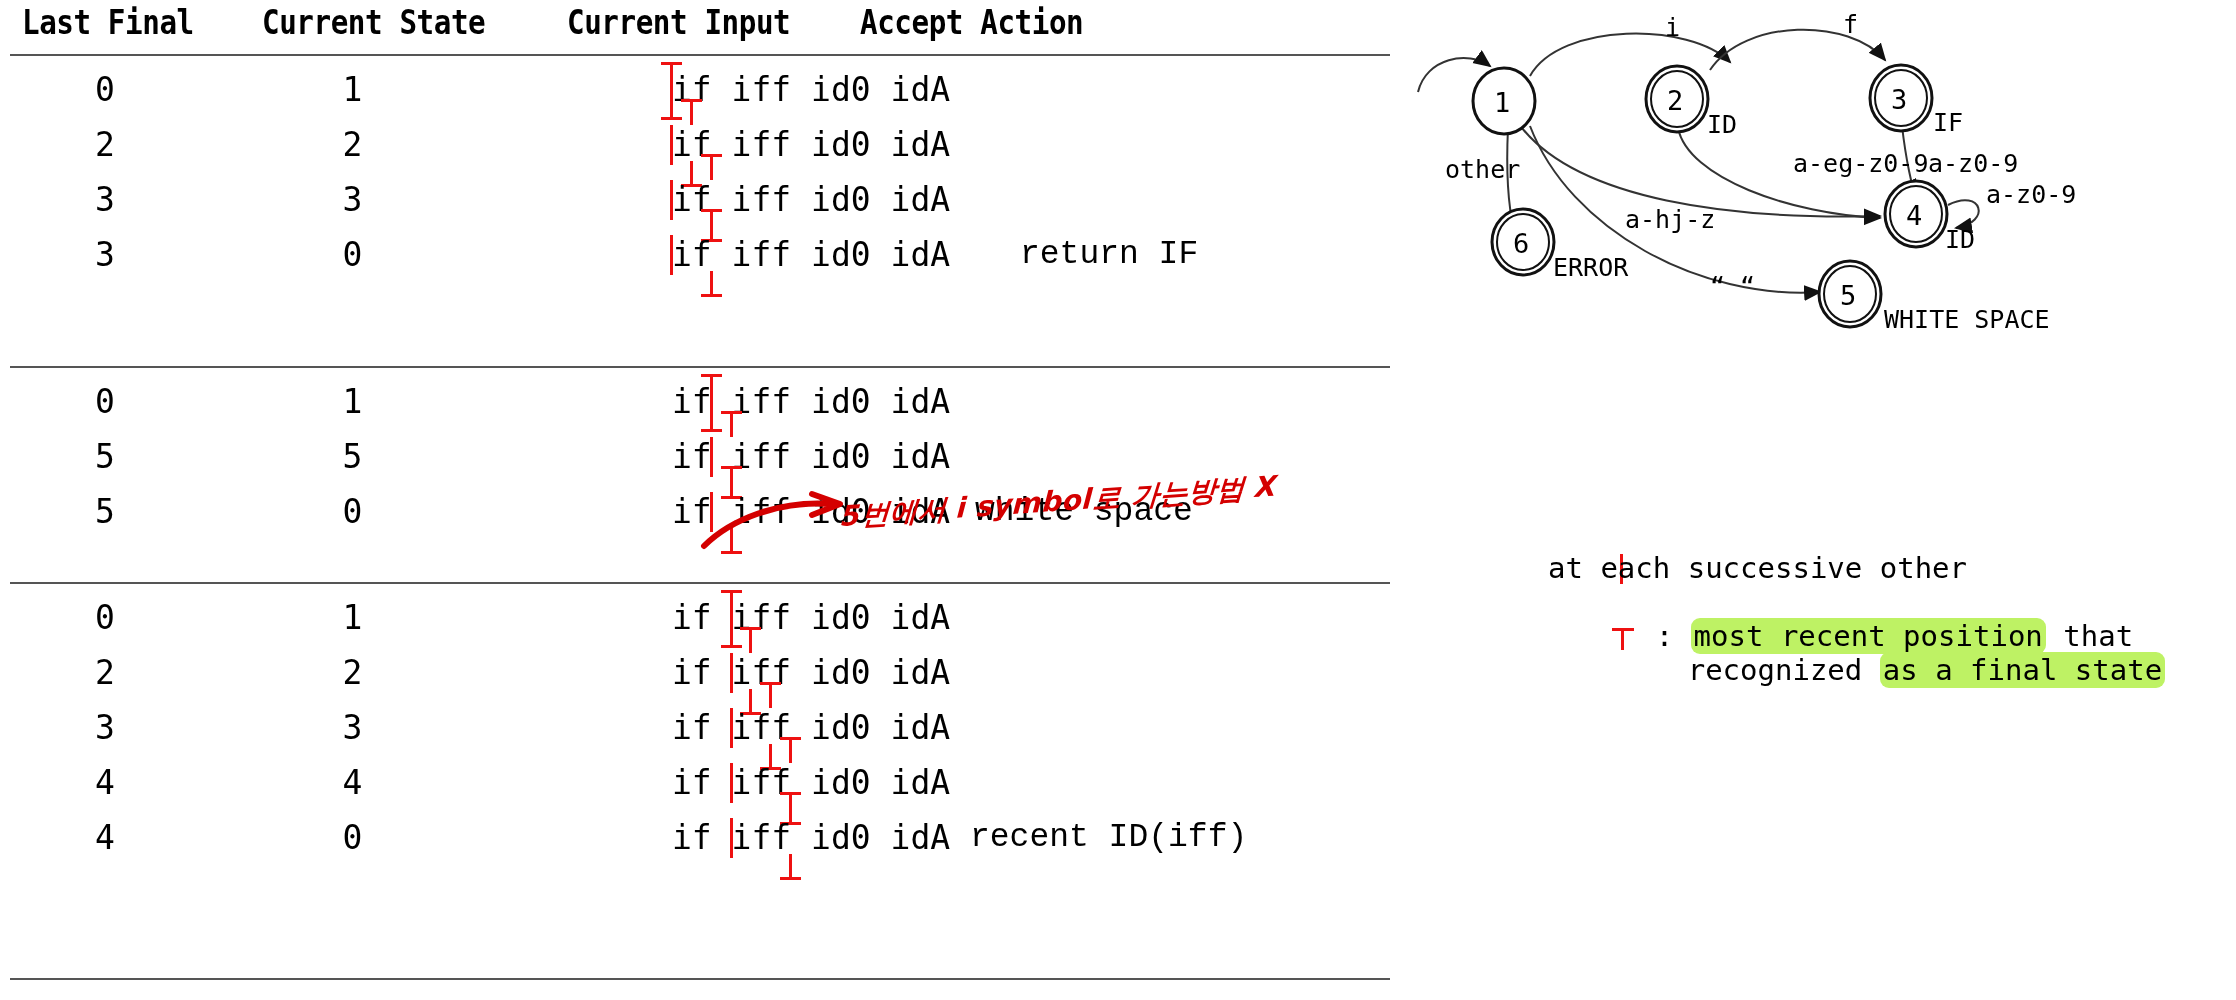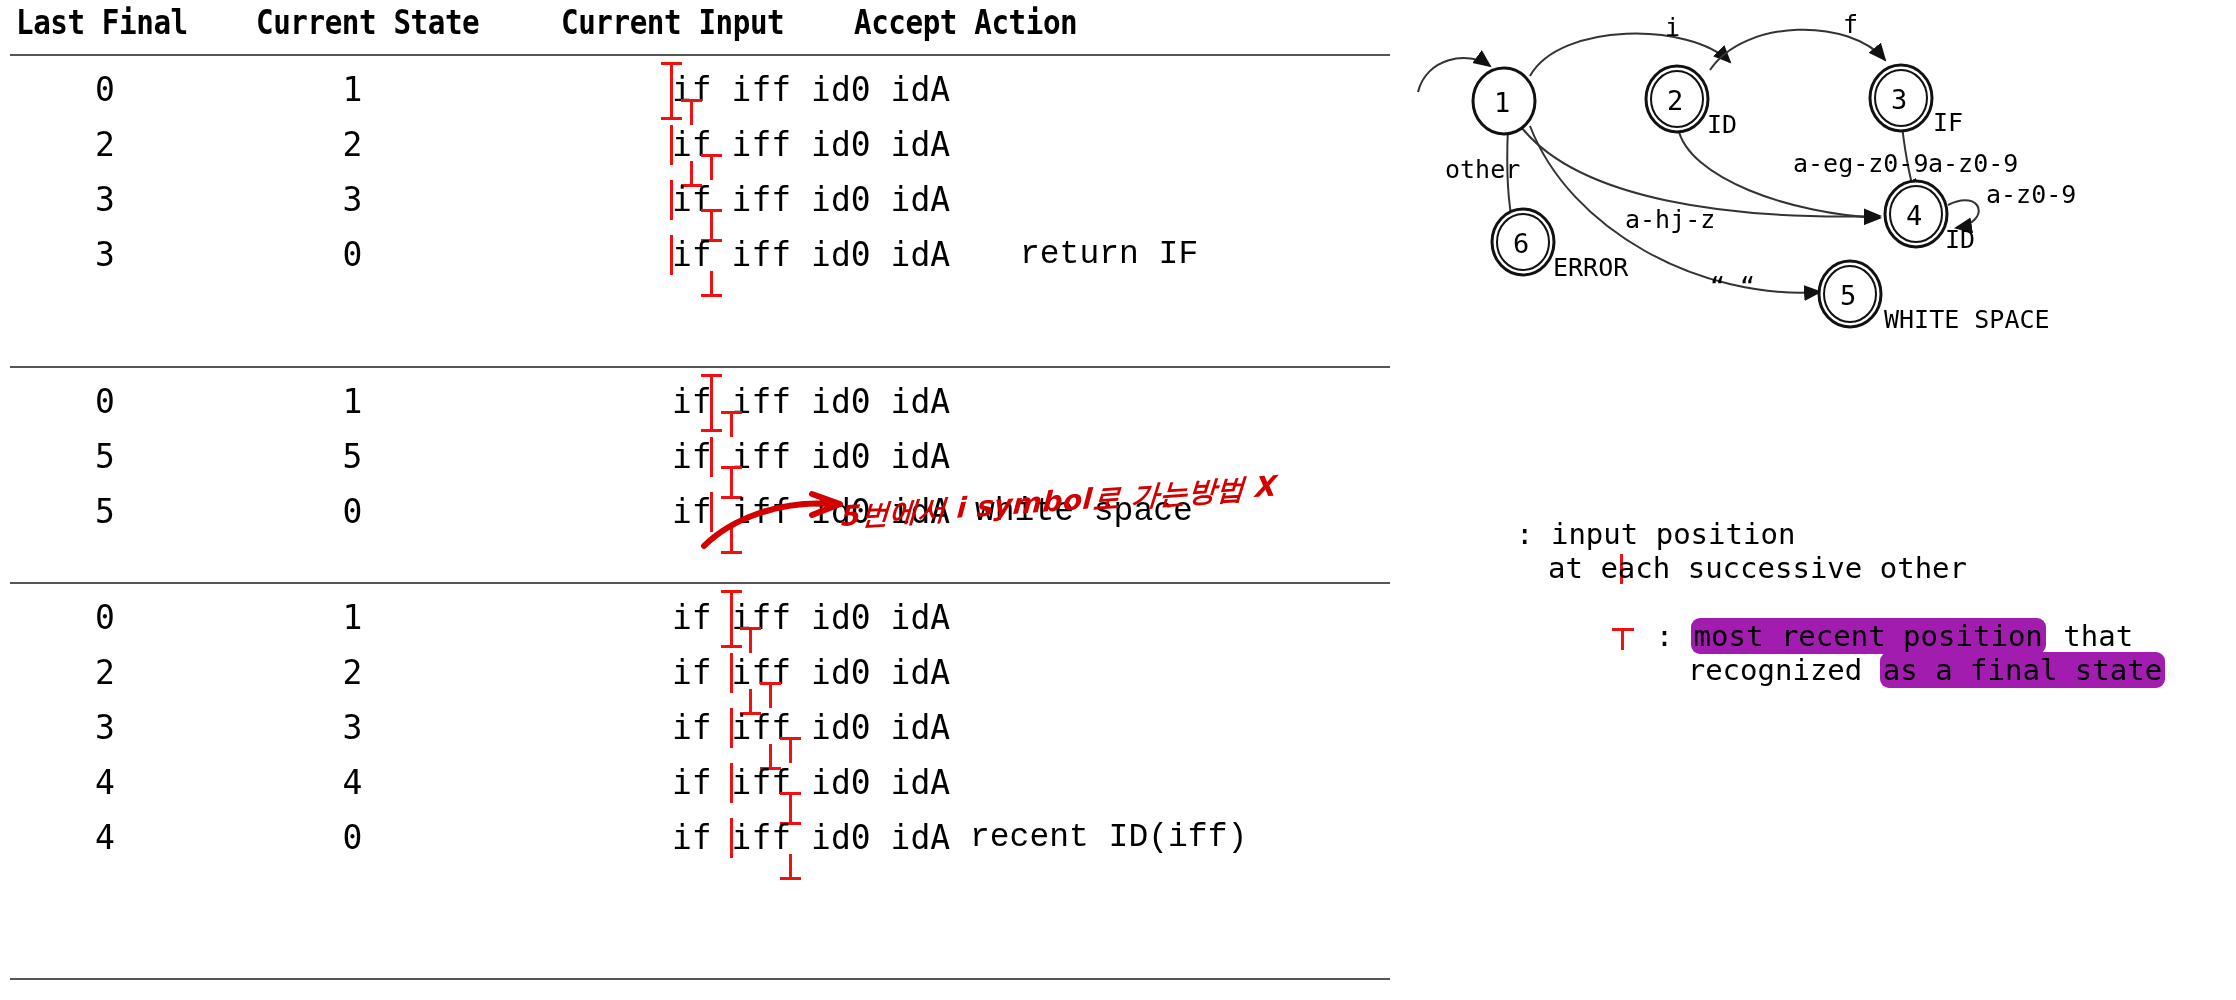--- a/index.html
+++ b/index.html
@@ -11,21 +11,21 @@
     overflow: hidden;
   }
   #root { position: relative; width: 2236px; height: 1000px; }
 
   
   #trace-table {
     position: absolute; left: 0; top: 0;
     width: 1400px; height: 1000px;
   }
   .thead {
-    position: absolute; left: 6px; top: 2px; width: 1400px; height: 54px;
+    position: absolute; left: 12px; top: 2px; width: 1400px; height: 54px;
     font-family: "DejaVu Sans Mono", monospace;
     font-weight: bold;
     font-size: 34px;
     letter-spacing: -0.5px;
   }
   .th {
     position: absolute;
     white-space: pre;
     color: #000;
     transform: scaleX(0.86);
@@ -127,21 +127,21 @@
     font-family: "DejaVu Sans Mono", monospace;
     font-size: 29px;
     color: #000;
   }
   .lg-row { position: relative; height: 34px; white-space: pre; }
   .lg-sym {
     position: absolute; left: 0; top: 0; width: 34px; height: 34px;
   }
   .lg-txt { position: absolute; left: 46px; top: -1px; white-space: pre; }
   .lg-cont { position: absolute; left: 78px; top: -1px; white-space: pre; }
-  .hl { background: #a21caf; border-radius: 9px; padding: 1px 3px; }
+  .hl { background: #bef264; border-radius: 9px; padding: 1px 3px; }
 </style>
 </head>
 <body>
 
 <div id="root">
 
   <div id="trace-table">
 
     <div class="thead">
       <div class="th th-lastfinal">Last Final</div>
@@ -263,21 +263,20 @@
   </div>
 
   <div id="legend">
 
     <div class="lg-row">
       <span class="lg-sym">
         <svg width="30" height="34">
             <rect x="10" y="2" width="3" height="30" fill="#ee1111"></rect>
           </svg>
       </span>
-      <span class="lg-txt">: input position</span>
     </div>
     <div class="lg-row">
       <span class="lg-cont">at each successive other</span>
     </div>
 
     <div class="lg-row">
       <span class="lg-sym">
         <svg width="30" height="34">
           <rect x="2" y="8" width="22" height="3" fill="#ee1111"></rect>
           <rect x="11" y="8" width="3" height="22" fill="#ee1111"></rect>

